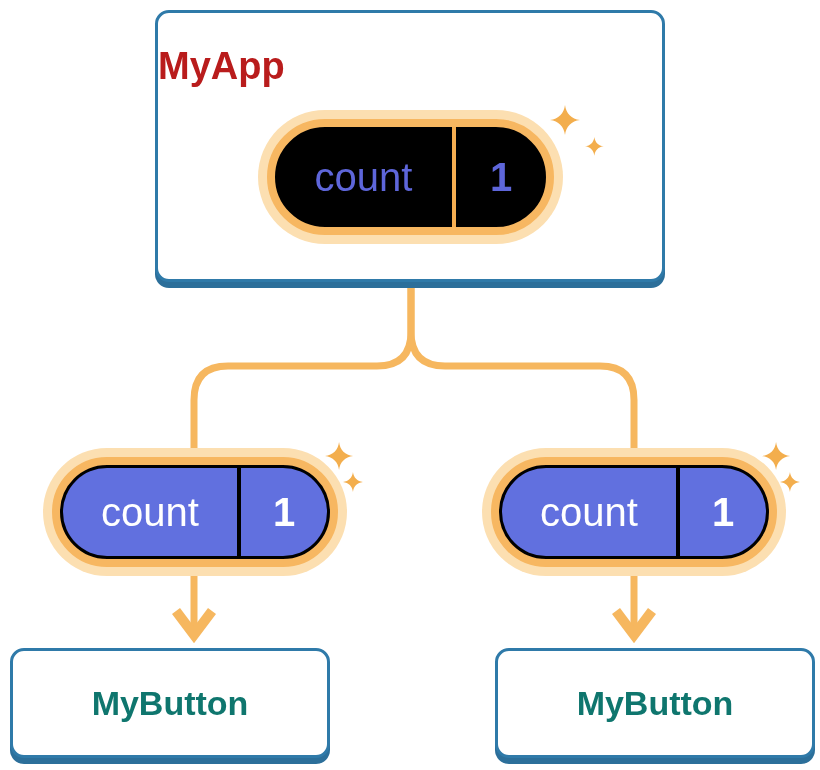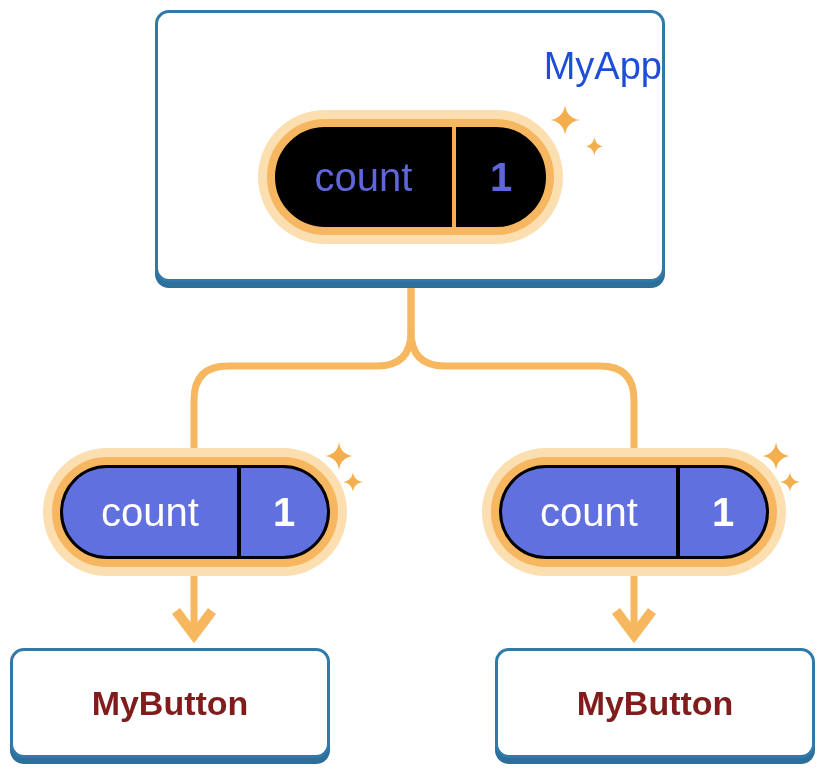--- a/index.html
+++ b/index.html
@@ -7,30 +7,30 @@
     position:relative;width:820px;height:770px;background:#ffffff;
     font-family:"Liberation Sans",sans-serif;overflow:hidden;
   }
   .connectors{position:absolute;left:0;top:0;z-index:1;}
   .card{
     position:absolute;background:#ffffff;border:3px solid #2f7aa9;
     border-radius:14px;box-shadow:0 6px 0 #2c6f9a;box-sizing:border-box;z-index:2;
   }
   .card-root{left:155px;top:10px;width:510px;height:272px;}
   .card-title{
-    text-align:right;margin-top:32px;font-size:38px;font-weight:400;
-    color:#1d4ed8;
+    text-align:left;margin-top:32px;font-size:38px;font-weight:700;
+    color:#b91c1c;
   }
   .card-leaf{
     width:320px;height:110px;top:648px;display:flex;
     align-items:center;justify-content:center;
   }
   .card-leaf.left{left:10px}
   .card-leaf.right{left:495px}
-  .leaf-title{font-size:34px;font-weight:700;color:#7f1d1d;}
+  .leaf-title{font-size:34px;font-weight:700;color:#0f766e;}
 
   .pill{
     position:absolute;background:#fcdfb1;border-radius:999px;padding:9px;
     box-sizing:border-box;display:flex;z-index:3;
   }
   .pill-top{left:258px;top:110px;width:305px;height:134px;}
   .pill-left{left:43px;top:448px;width:304px;height:128px;}
   .pill-right{left:482px;top:448px;width:304px;height:128px;}
   .pill-inner{
     flex:1;border:8px solid #f7b761;border-radius:999px;background:#000000;

